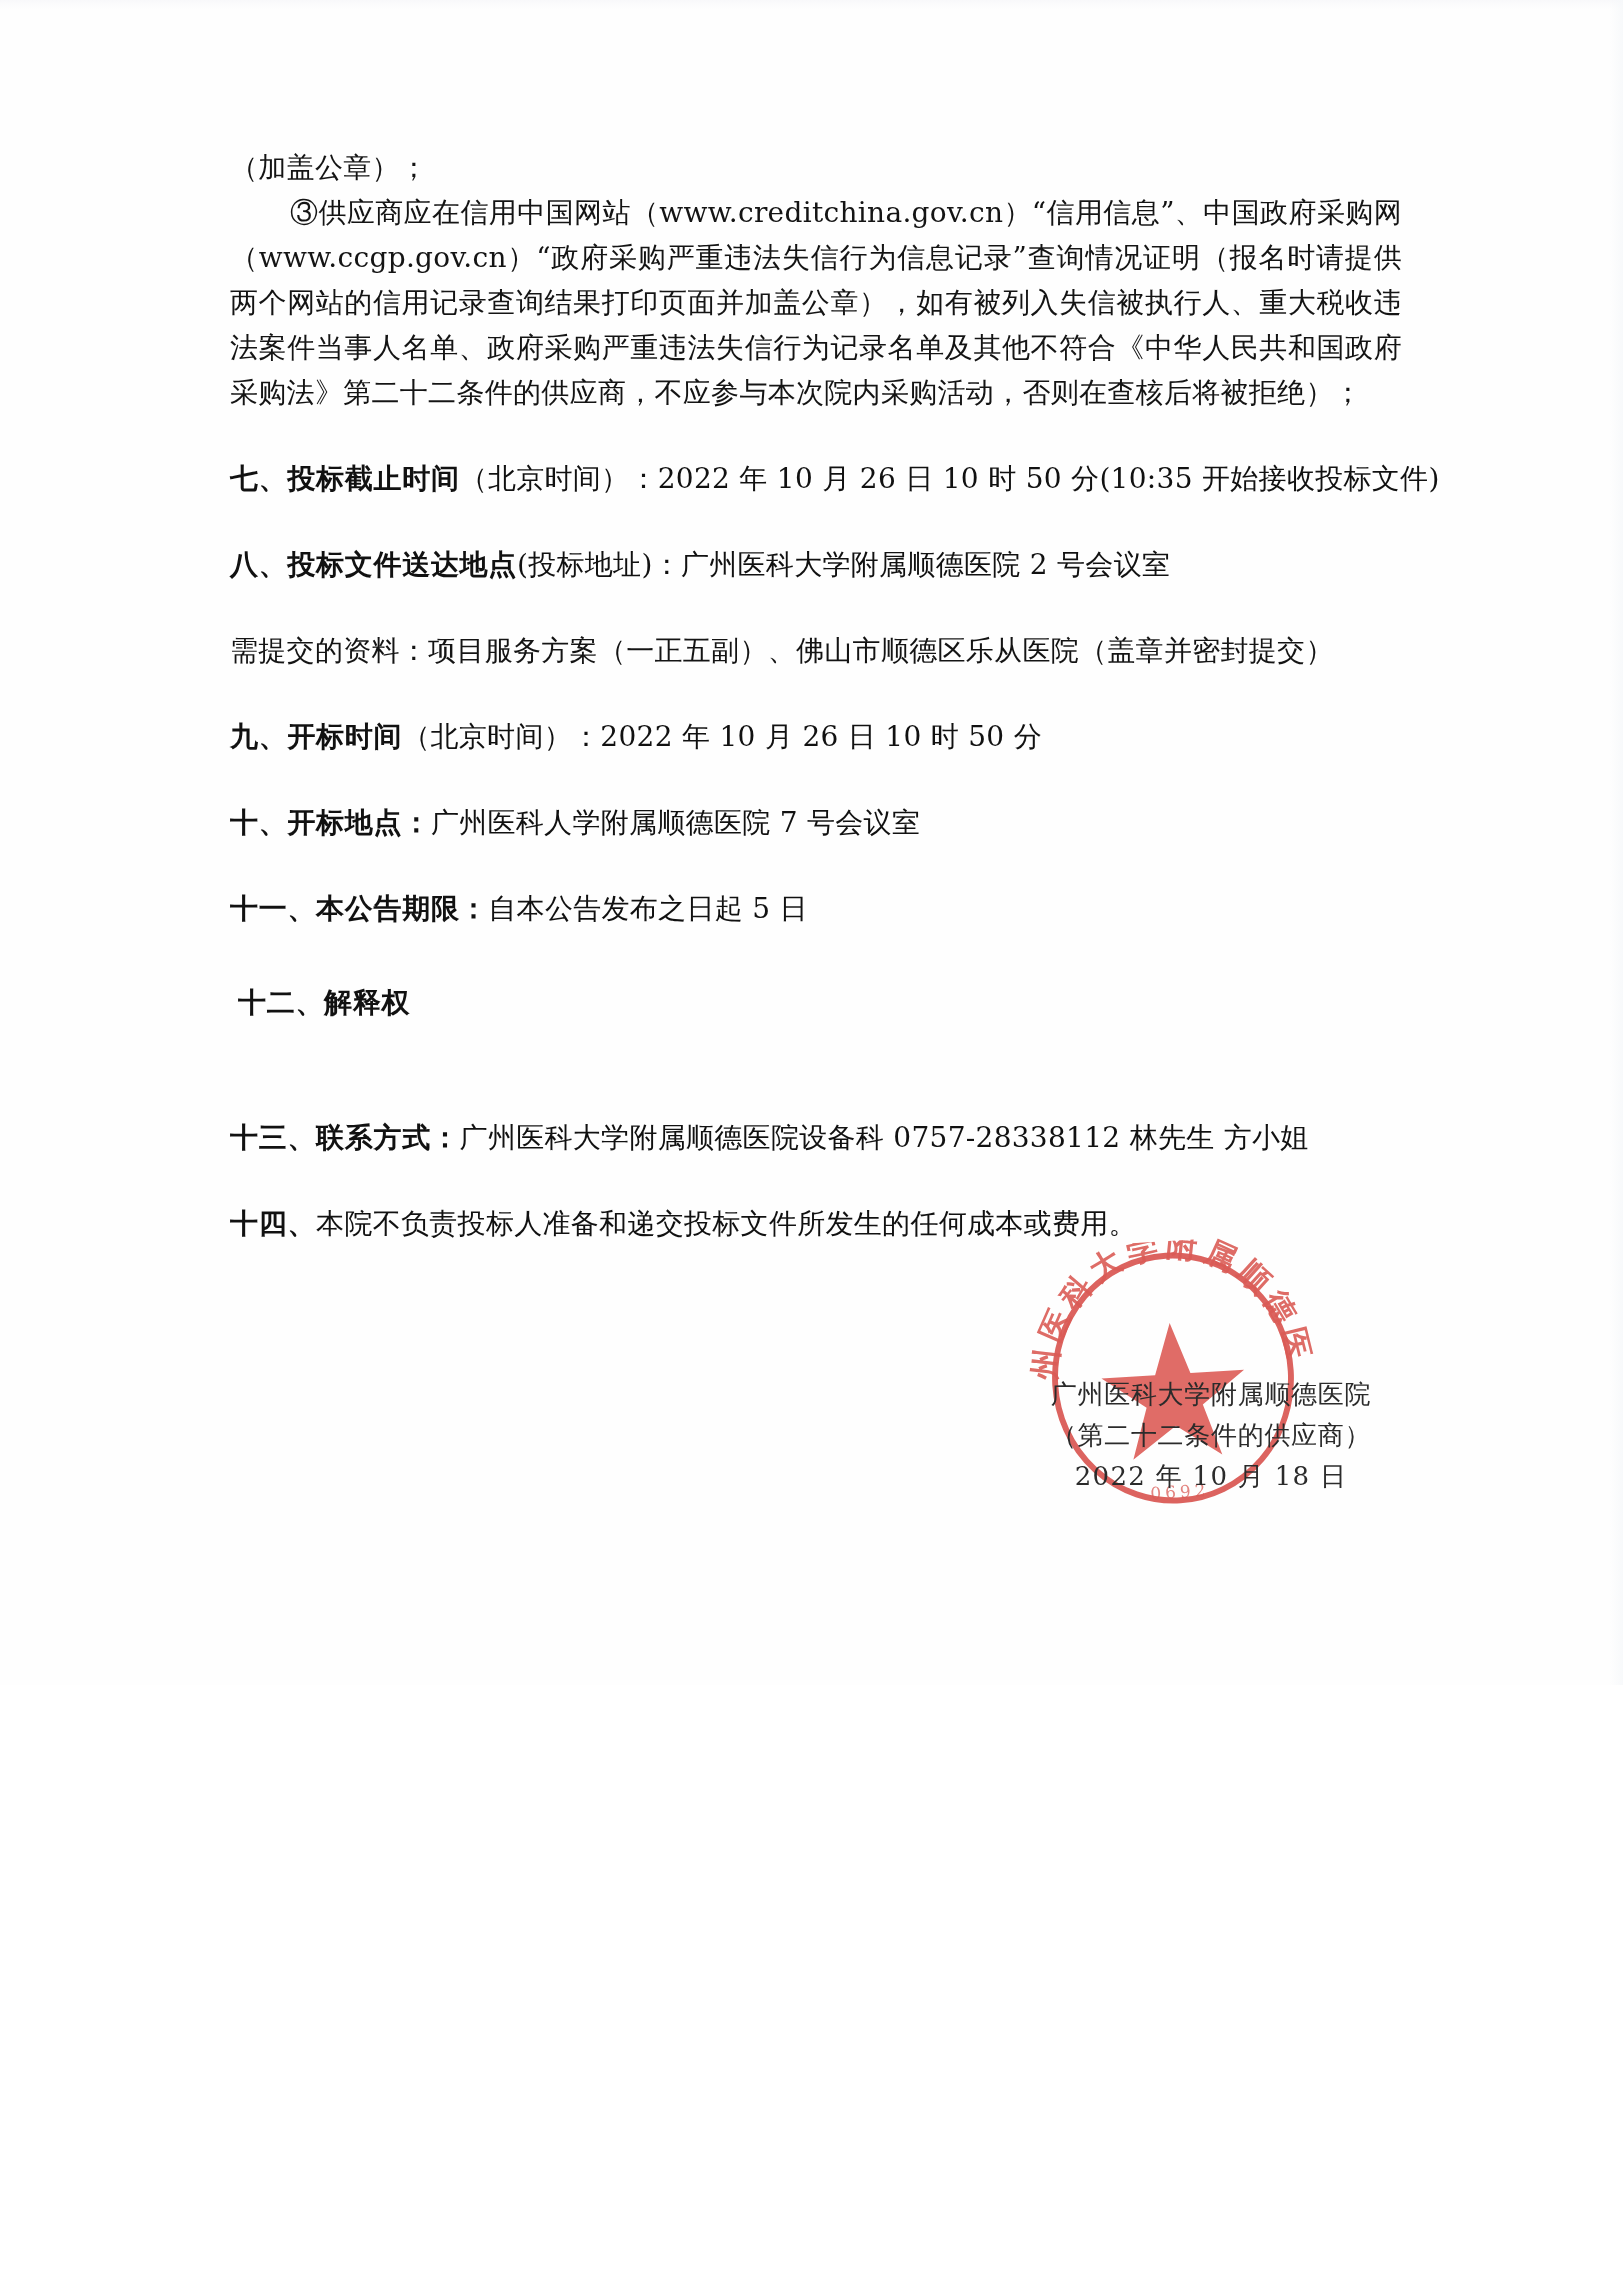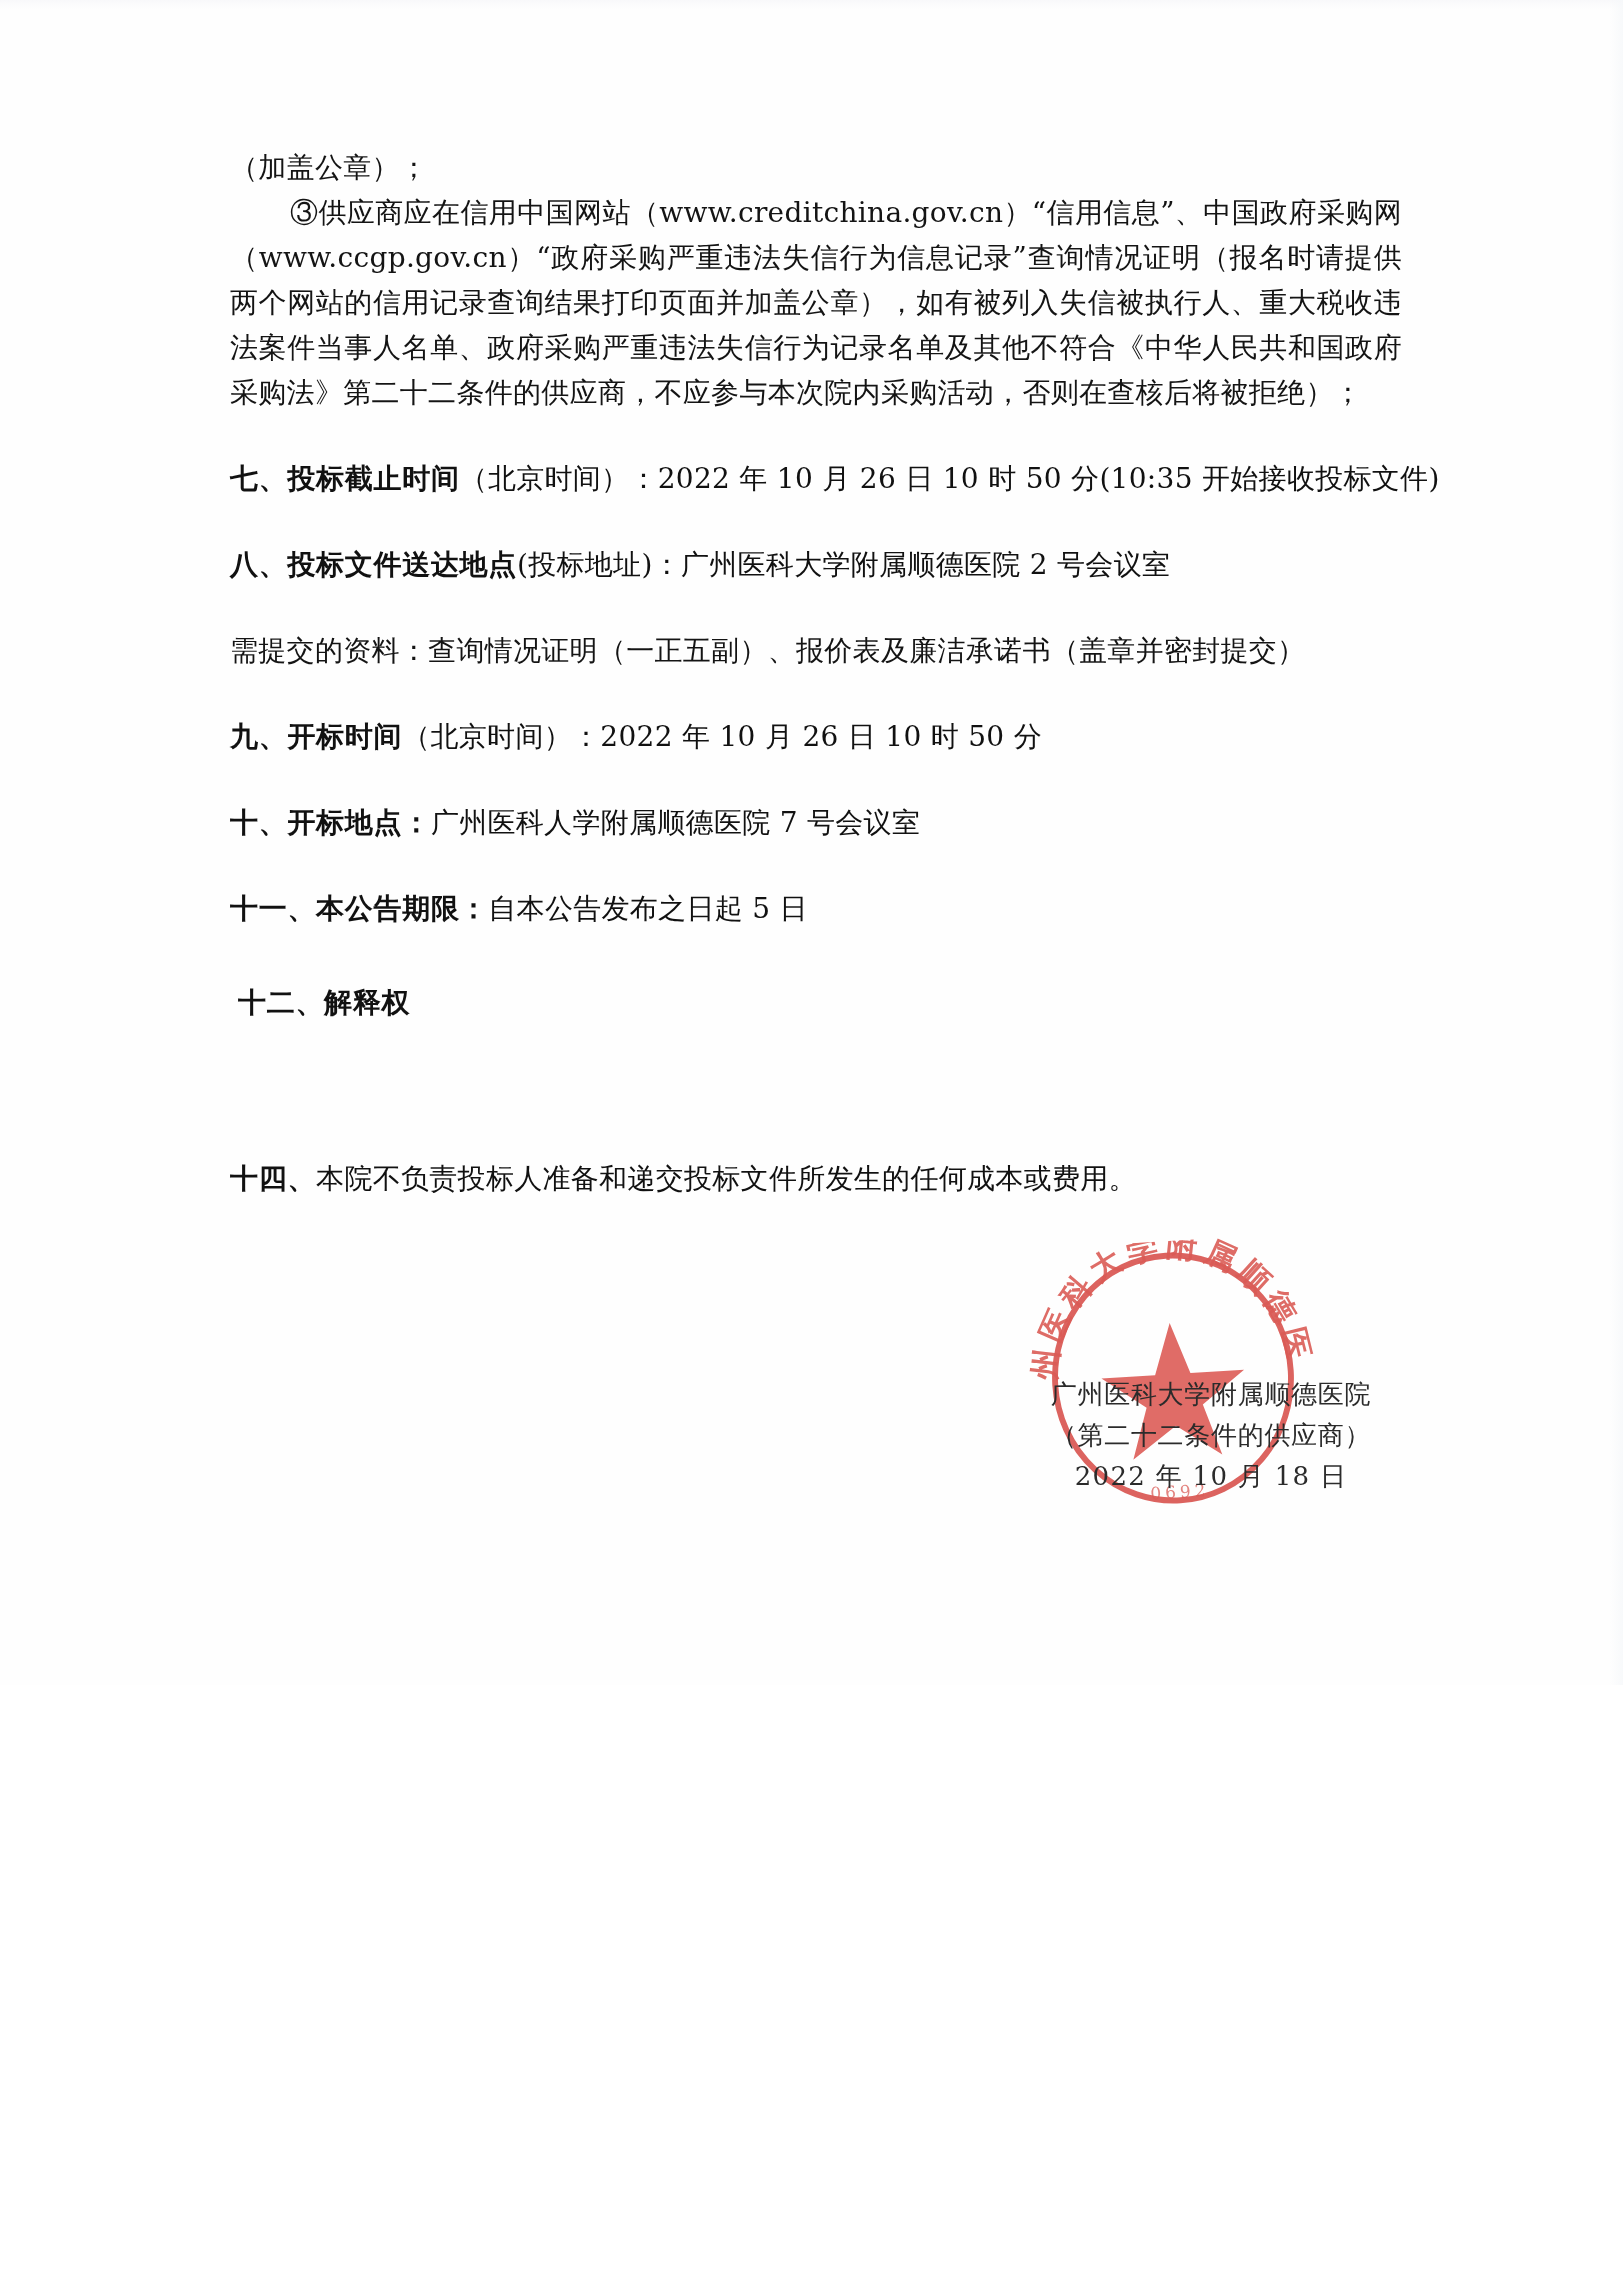--- a/index.html
+++ b/index.html
@@ -157,21 +157,21 @@
     </p>
 
     <div class="gap-lg"></div>
 
     <p class="heading-line">
       <span class="hd">八、投标文件送达地点</span><span class="rest mono-ish">(投标地址)：广州医科大学附属顺德医院 2 号会议室</span>
     </p>
 
     <div class="gap-lg"></div>
 
-    <p class="p p-flush">需提交的资料：查询情况证明（一正五副）、报价表及廉洁承诺书（盖章并密封提交）</p>
+    <p class="p p-flush">需提交的资料：项目服务方案（一正五副）、佛山市顺德区乐从医院（盖章并密封提交）</p>
 
     <div class="gap-lg"></div>
 
     <p class="heading-line">
       <span class="hd">九、开标时间</span><span class="rest mono-ish">（北京时间）：2022 年 10 月 26 日 10 时 50 分</span>
     </p>
 
     <div class="gap-lg"></div>
 
     <p class="heading-line">
@@ -186,20 +186,23 @@
 
     <div class="gap-lg"></div>
 
     <p class="sect-title-only">十二、解释权</p>
 
     <div class="gap-lg"></div>
 
 
     <div class="gap-lg"></div>
 
+    <p class="heading-line">
+      <span class="hd">十三、联系方式：</span><span class="rest mono-ish">广州医科大学附属顺德医院设备科 0757-28338112    林先生  方小姐</span>
+    </p>
 
     <div class="gap-lg"></div>
 
     <p class="heading-line">
       <span class="hd">十四、</span><span class="rest">本院不负责投标人准备和递交投标文件所发生的任何成本或费用。</span>
     </p>
 
   </div>
 
   <div class="seal">

